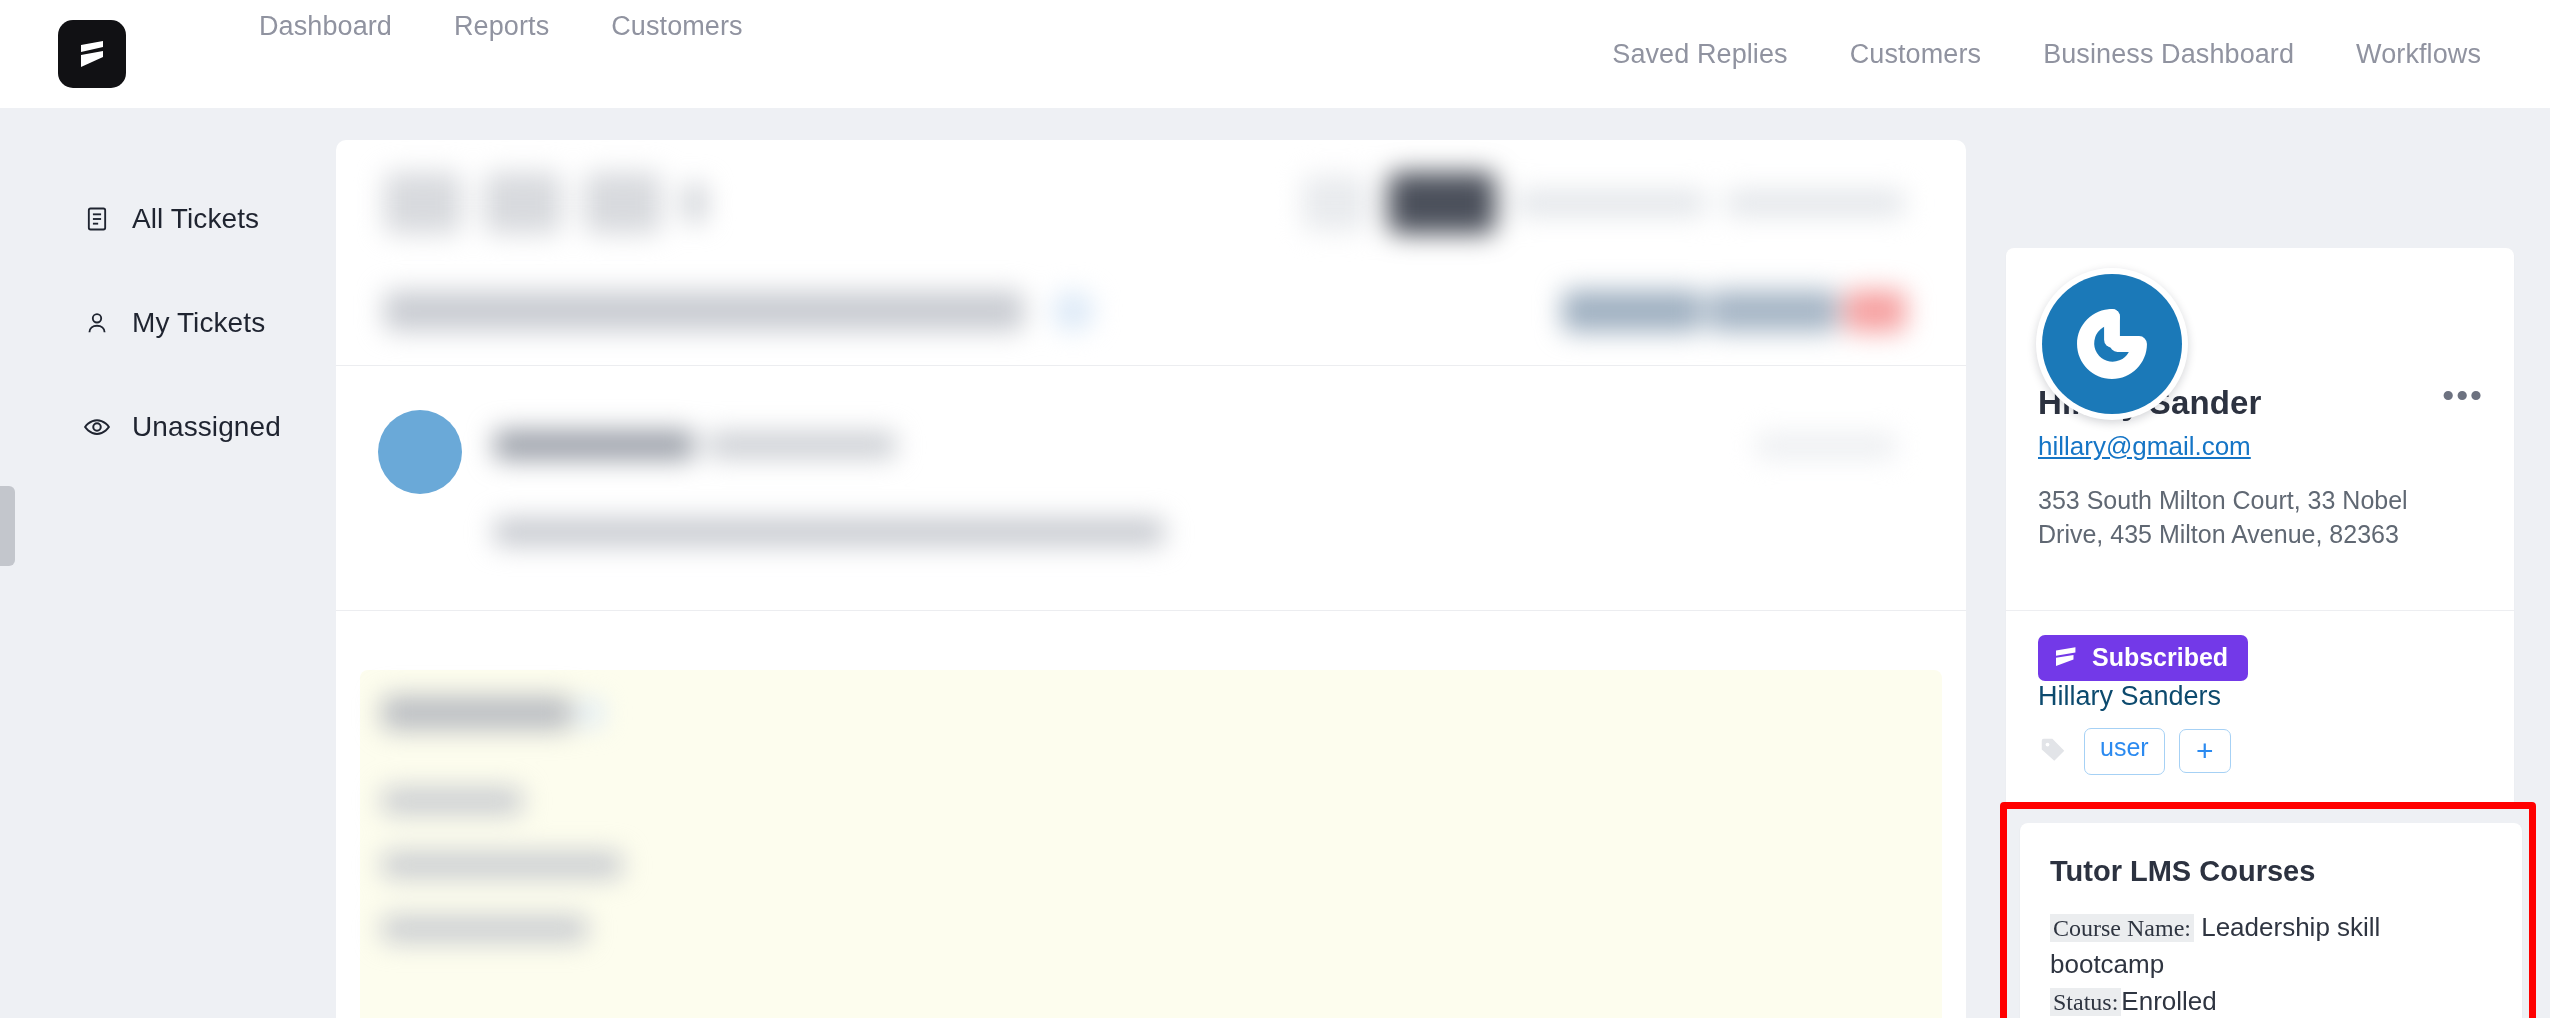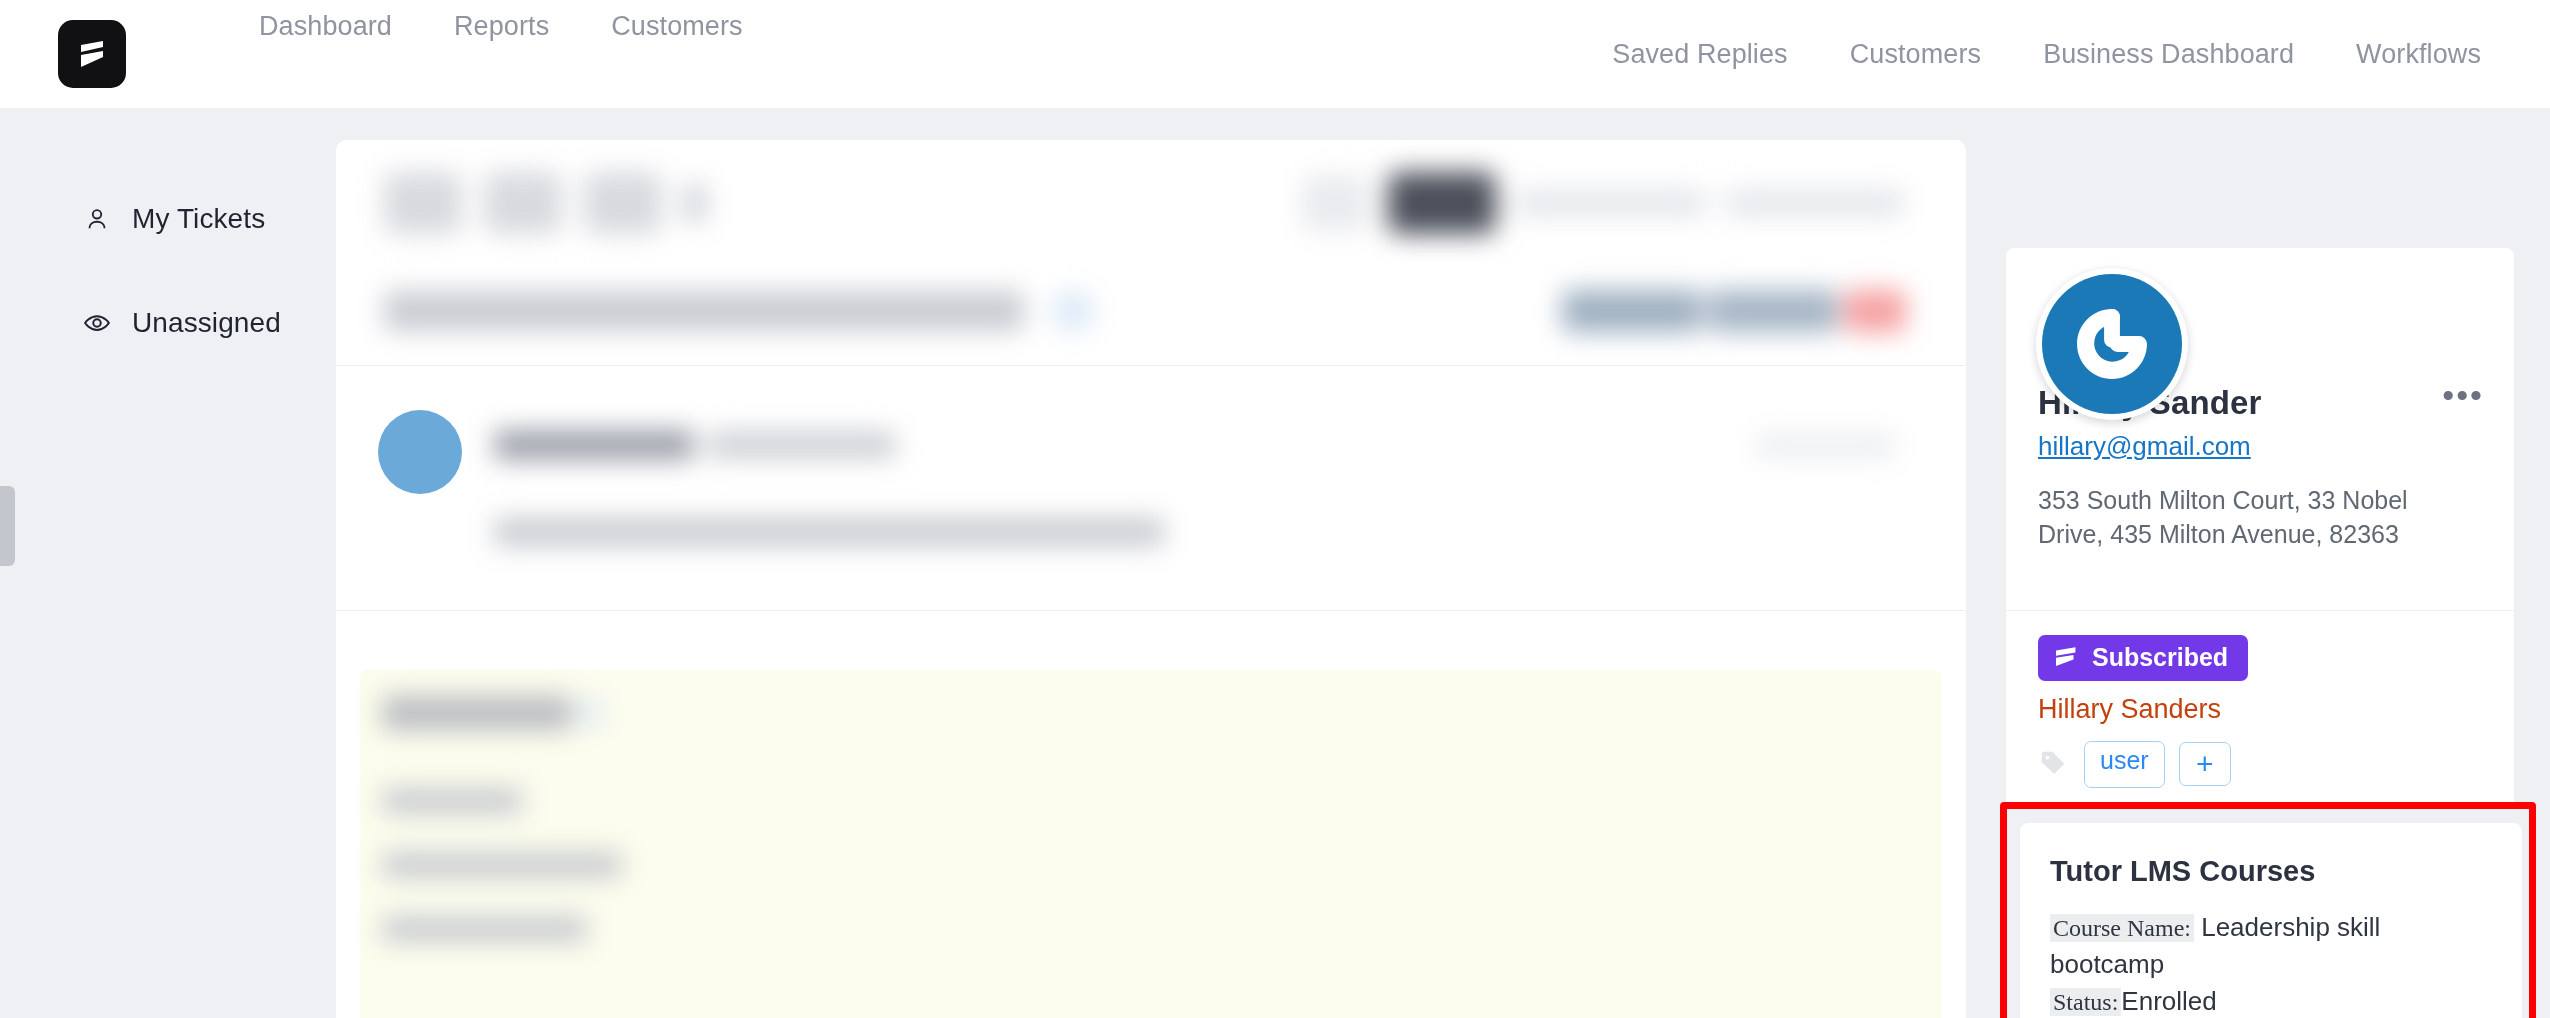--- a/index.html
+++ b/index.html
@@ -125,21 +125,21 @@
   }
   .p-addr { margin-top: 22px; font-size: 25px; line-height: 1.35; color: #606873; max-width: 430px; }
   .hr { height: 1px; background: #edeef1; margin: 28px 0 0 0; }
 
   .meta-body { padding: 24px 32px 34px 32px; }
   .sub-badge {
     display: inline-flex; align-items: center; gap: 12px; background: #7339e8;
     color: #fff; font-size: 25px; font-weight: 700; padding: 8px 20px 9px 16px; border-radius: 7px;
   }
   .sub-badge svg { display: block; }
-  .sub-name { margin-top: 13px; font-size: 27px; color: #c2410c; }
+  .sub-name { font-size: 27px; color: #0c4a6e; }
   .tag-row { display: flex; align-items: center; gap: 14px; margin-top: 16px; }
   .tag-ico { width: 32px; height: 32px; flex: none; }
   .tag-chip {
     border: 1px solid #a6d1f5; border-radius: 7px; color: #2b8af0; font-size: 25px;
     padding: 4px 15px 12px; background: #fff; cursor: pointer;
   }
   .tag-add {
     border: 1px solid #a6d1f5; border-radius: 7px; color: #2b8af0; font-size: 30px;
     width: 52px; height: 44px; display: flex; align-items: center; justify-content: center;
     background: #fff; cursor: pointer; line-height: 1;
@@ -184,20 +184,31 @@
 
     <div class="nav-right">
       <div class="nav-item">Saved Replies</div>
       <div class="nav-item">Customers</div>
       <div class="nav-item">Business Dashboard</div>
       <div class="nav-item">Workflows</div>
     </div>
   </div>
 
   <div class="sidebar">
+    <div class="side-item">
+      <span class="side-ico">
+        <svg width="28" height="28" viewBox="0 0 24 24" fill="none" stroke="#1f2430" stroke-width="1.6">
+          <rect x="5" y="3" width="14" height="18" rx="1.5"></rect>
+          <line x1="8.5" y1="8" x2="15.5" y2="8"></line>
+          <line x1="8.5" y1="12" x2="15.5" y2="12"></line>
+          <line x1="8.5" y1="16" x2="13" y2="16"></line>
+        </svg>
+      </span>
+      <span class="side-label">All Tickets</span>
+    </div>
 
     <div class="side-item">
       <span class="side-ico">
         <svg width="28" height="28" viewBox="0 0 24 24" fill="none" stroke="#1f2430" stroke-width="1.6">
           <circle cx="12" cy="8" r="3.6"></circle>
           <path d="M5.5 20c0-3.6 2.9-5.6 6.5-5.6s6.5 2 6.5 5.6"></path>
         </svg>
       </span>
       <span class="side-label">My Tickets</span>
     </div>

